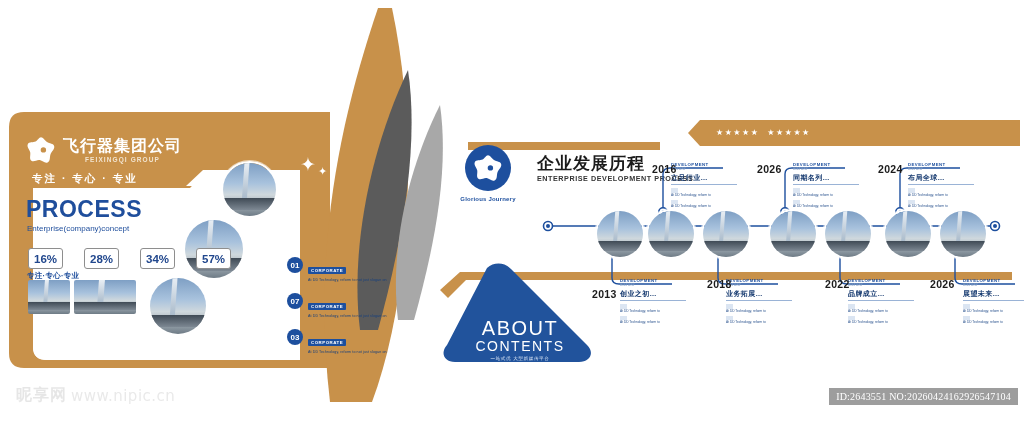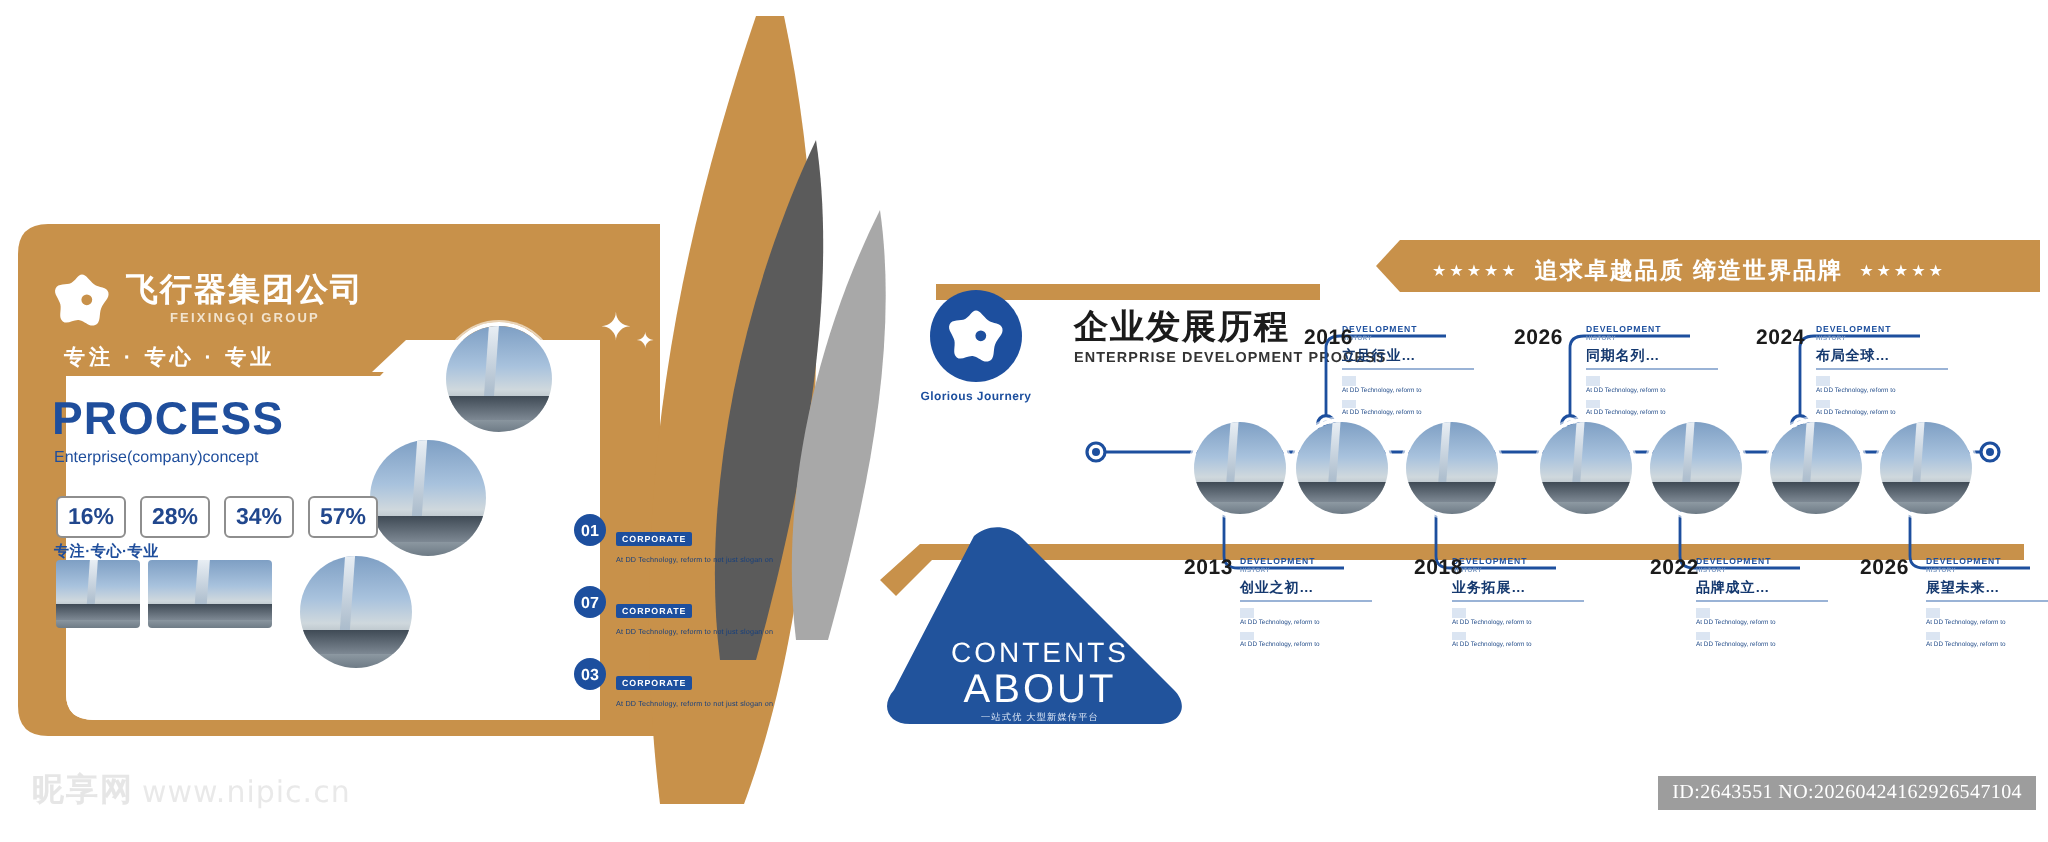--- a/index.html
+++ b/index.html
@@ -15,21 +15,21 @@
   .logo-txt{display:flex;flex-direction:column;line-height:1;}
   .logo-cn{font-size:16px;font-weight:700;color:#fff;letter-spacing:1px;}
   .logo-en{font-size:6.5px;font-weight:700;color:#f2e4cf;letter-spacing:1.1px;margin-top:3px;text-align:center;}
   .slogan{position:absolute;left:32px;top:172px;font-size:10.5px;font-weight:700;color:#fff;letter-spacing:2px;}
 
   .corp-title{position:absolute;left:26px;top:198px;font-size:23px;font-weight:700;
               color:#1f4e9c;letter-spacing:.5px;line-height:1;}
   .corp-sub{position:absolute;left:27px;top:224px;font-size:8px;color:#1f4e9c;letter-spacing:0;}
   .corp-sub2{position:absolute;left:27px;top:235px;font-size:7.5px;font-weight:700;color:#1f4e9c;letter-spacing:.3px;margin-top:36px;}
 
-  .pct-row{position:absolute;left:28px;top:248px;display:flex;gap:7px;}
+  .pct-row{position:absolute;left:28px;top:248px;display:flex;gap:21px;}
   .pct{width:33px;height:19px;border:1px solid #8e8e8e;border-radius:3px;background:#fff;
        display:flex;align-items:center;justify-content:center;font-size:11.5px;font-weight:700;color:#21478d;}
 
   .thumb-row{position:absolute;left:28px;top:280px;display:flex;gap:4px;}
   .thumb{width:42px;height:34px;border-radius:2px;overflow:hidden;position:relative;}
   .thumb.big{width:62px;}
 
   
   .photo{position:absolute;inset:0;
     background:
@@ -223,21 +223,20 @@
       <div class="num-body">
         <span class="num-tag">CORPORATE</span>
         <div class="num-line">At DD Technology, reform to not just slogan on</div>
       </div>
     </div>
   </div>
 
 
   <div class="ribbon-txt">
     <span class="stars">★★★★★</span>
-    <span>追求卓越品质 缔造世界品牌</span>
     <span class="stars">★★★★★</span>
   </div>
 
   <div class="rlogo">
     <svg viewBox="0 0 100 96">
       <path d="M50,4 C57,4 62,14 70,20 C78,26 92,24 94,34 C96,44 86,50 82,60
                C78,70 82,84 72,88 C62,92 56,82 46,80 C36,78 26,88 18,82
                C10,76 16,64 14,54 C12,44 2,36 6,27 C10,18 24,22 32,18 C40,14 43,4 50,4 Z" fill="#ffffff"></path>
       <circle cx="58" cy="46" r="9" fill="#1d4f9e"></circle>
     </svg>
@@ -255,21 +254,21 @@
       </svg>
       <div class="circ" style="left: 595px; top: 209px; width: 46px; height: 46px;">
         <div class="photo"></div>
       </div>
       <div class="node-card" style="left: 620px; top: 279px;">
         <div class="nc-kicker">DEVELOPMENT<div class="nc-kicker2">HISTORY</div></div>
         <div class="nc-head">创业之初…</div>
         <div class="nc-line"><span class="hl">&nbsp;&nbsp;&nbsp;&nbsp;&nbsp;&nbsp;</span><br>At DD Technology, reform to</div>
         <div class="nc-line"><span class="hl">&nbsp;&nbsp;&nbsp;&nbsp;&nbsp;&nbsp;</span><br>At DD Technology, reform to</div>
       </div>
-      <div class="year" style="left: 592px; top: 278px;">2013</div>
+      <div class="year" style="left: 592px; top: 288px;">2013</div>
       <svg width="1024" height="421" viewBox="0 0 1024 421" style="position: absolute; left: 0px; top: 0px; pointer-events: none;">
         <path d="M663,212 L663,174 Q663,168 670,168 L723,168" stroke="#1d4f9e" stroke-width="1.4" fill="none"></path>
         <circle cx="663" cy="212" r="4.2" fill="#fff" stroke="#1d4f9e" stroke-width="1.6"></circle>
         <circle cx="663" cy="212" r="1.8" fill="#1d4f9e"></circle>
       </svg>
       <div class="circ" style="left: 646px; top: 209px; width: 46px; height: 46px;">
         <div class="photo"></div>
       </div>
       <div class="node-card" style="left: 671px; top: 163px;">
         <div class="nc-kicker">DEVELOPMENT<div class="nc-kicker2">HISTORY</div></div>
@@ -349,22 +348,22 @@
       <div class="node-card" style="left: 963px; top: 279px;">
         <div class="nc-kicker">DEVELOPMENT<div class="nc-kicker2">HISTORY</div></div>
         <div class="nc-head">展望未来…</div>
         <div class="nc-line"><span class="hl">&nbsp;&nbsp;&nbsp;&nbsp;&nbsp;&nbsp;</span><br>At DD Technology, reform to</div>
         <div class="nc-line"><span class="hl">&nbsp;&nbsp;&nbsp;&nbsp;&nbsp;&nbsp;</span><br>At DD Technology, reform to</div>
       </div>
       <div class="year" style="left: 930px; top: 278px;">2026</div>
     </div>
 
   <div style="position:absolute;left:460px;top:318px;width:120px;text-align:center;">
+    <div style="font-size:20px;color:#fff;letter-spacing:1.5px;line-height:1;">ABOUT</div>
     <div style="font-size:14px;color:#fff;letter-spacing:1.5px;line-height:1.2;">CONTENTS</div>
-    <div style="font-size:20px;color:#fff;letter-spacing:1.5px;line-height:1;">ABOUT</div>
     <div style="font-size:4.6px;color:#dbe6f5;letter-spacing:.6px;margin-top:1px;">一站式优 大型新媒传平台</div>
   </div>
 
   <div class="wm">
     <span class="wm-cn">昵享网</span>
     <span class="wm-url">www.nipic.cn</span>
   </div>
   <div class="footer-id">ID:2643551 NO:20260424162926547104</div>
 
 </div>

